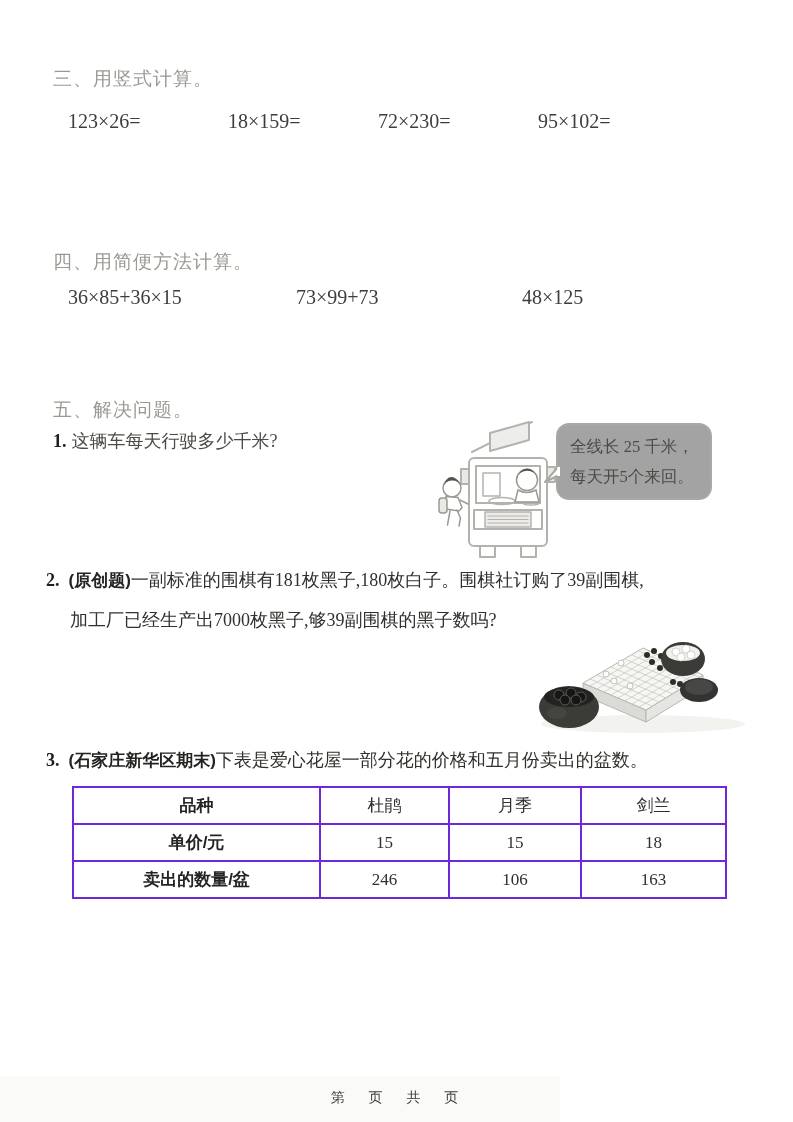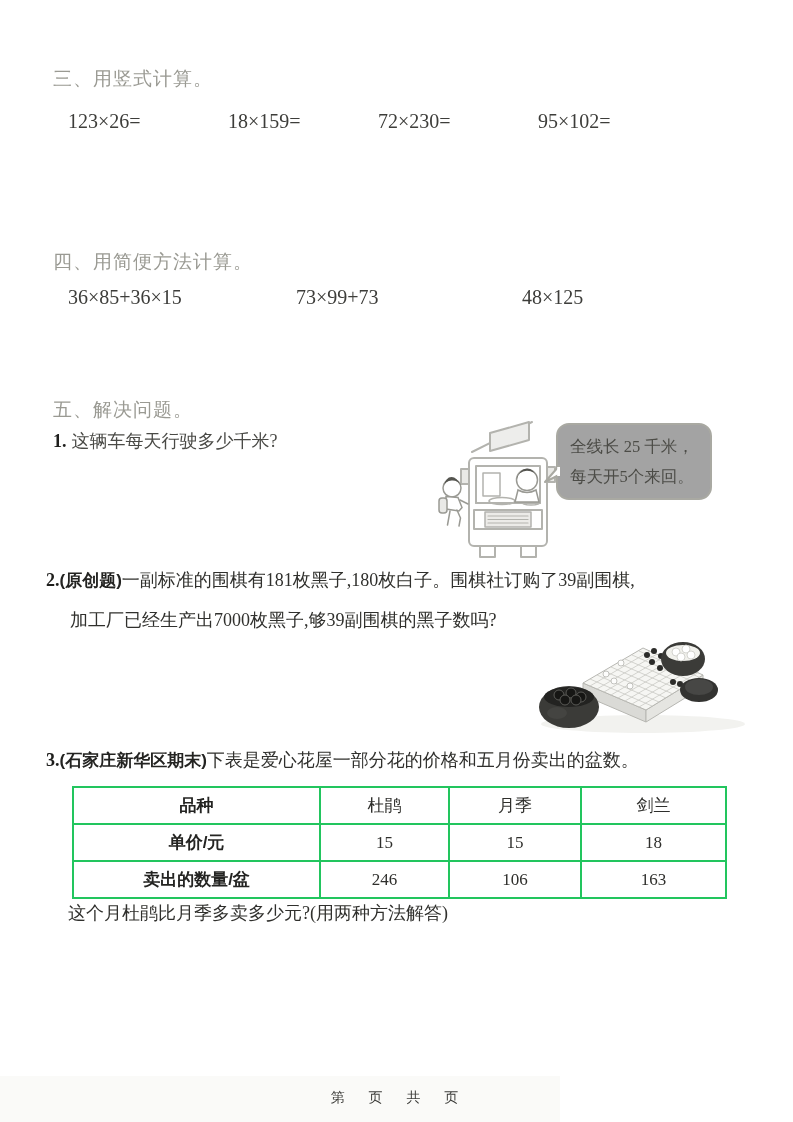--- a/index.html
+++ b/index.html
@@ -33,20 +33,21 @@
     font-weight: bold;
     color: #1e1e1c;
     margin-right: 5px;
     font-size: 18px;
   }
   .qtag {
     font-family: "Liberation Sans", sans-serif;
     font-weight: bold;
     color: #232321;
     font-size: 17px;
+    margin-left: 9px;
   }
   .q1-text { color: #4a4a46; font-size: 18px; }
   .speech-bubble {
     box-sizing: border-box;
     width: 156px;
     padding: 7px 10px 6px 12px;
     border: 2px solid #a9a9a2;
     border-radius: 13px;
     background: #a3a3a3;
     font-size: 16.5px;
@@ -58,21 +59,21 @@
     position: absolute;
     left: -14px;
     top: 40px;
   }
   .flower-table {
     border-collapse: collapse;
     table-layout: fixed;
     width: 653px;
   }
   .flower-table td {
-    border: 2px solid #22c55e;
+    border: 2px solid #6d28d9;
     height: 35px;
     text-align: center;
     vertical-align: middle;
     font-size: 17px;
     color: #2f2f2c;
     padding: 0;
   }
   .flower-table td.rowlabel {
     font-family: "Liberation Sans", sans-serif;
     font-weight: bold;
@@ -269,21 +270,18 @@
       </tr>
       <tr>
         <td class="rowlabel">卖出的数量/盆</td>
         <td>246</td>
         <td>106</td>
         <td>163</td>
       </tr>
     </tbody>
   </table>
 
-  <div class="abs qline" style="left:68px; top:901px;">
-    <span>这个月杜鹃比月季多卖多少元?(用两种方法解答)</span>
-  </div>
 
   <div class="abs scan-shade"></div>
 
   <div class="abs footer" style="top:1089px;">第 页 共 页</div>
 
 </div>
 
 </body></html>

